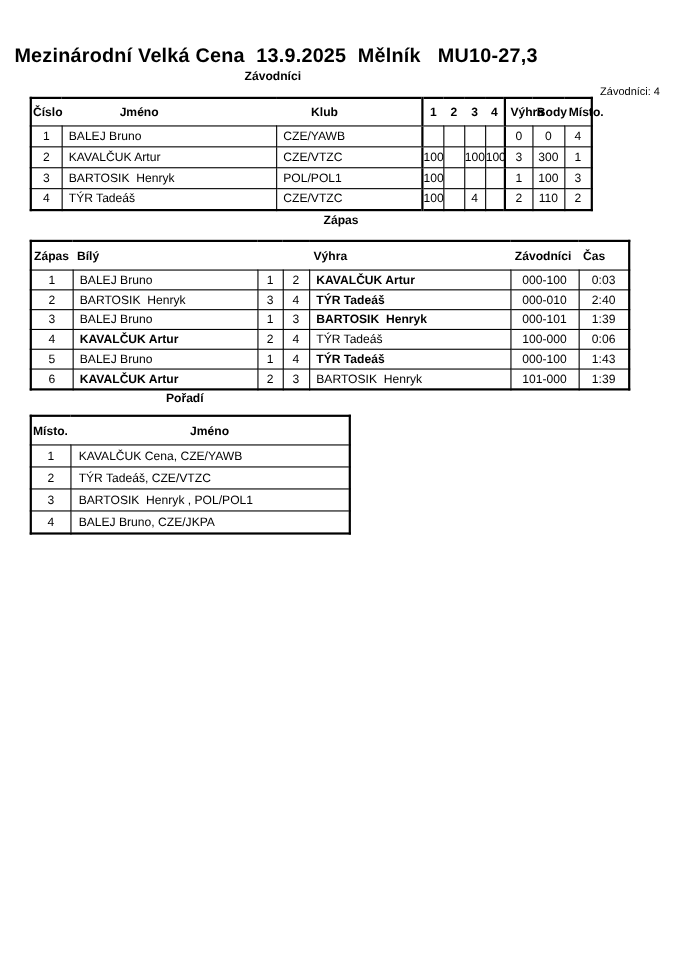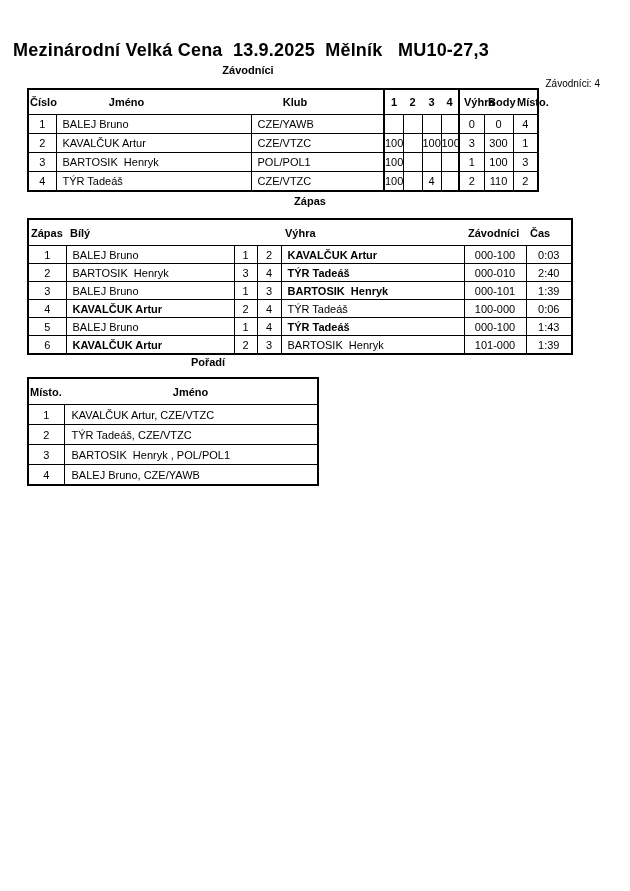--- a/index.html
+++ b/index.html
@@ -15,21 +15,21 @@
     position:absolute;top:64px;left:248px;transform:translateX(-50%);
     font-size:11px;font-weight:bold;white-space:pre;
   }
   .count-label{
     position:absolute;top:78px;right:30px;font-size:10px;white-space:pre;
   }
   .section-title{
     position:absolute;font-size:11px;font-weight:bold;transform:translateX(-50%);white-space:pre;
   }
   .zapas-title{top:195px;left:310px;}
-  .poradi-title{top:356px;left:168px;margin-left:40px;}
+  .poradi-title{top:356px;left:168px;}
 
   table{border-collapse:collapse;table-layout:fixed;position:absolute;border:2px solid #000;}
   th,td{font-size:11px;overflow:visible;}
   th{font-weight:bold;border:0;white-space:nowrap;padding:4px;height:16px;}
   td{border:1px solid #000;white-space:pre;padding:0;height:18px;}
 
   
   .t1{left:27px;top:88px;width:510px;}
   .t1 th.h-left{text-align:left;padding-left:1px;}
   .t1 th.h-jmeno{text-align:center;padding-right:58px;}
@@ -230,28 +230,28 @@
       <col style="width:36px">
       <col style="width:254px">
     </colgroup>
   <tbody>
       <tr>
     <th class="h-place">Místo.</th>
     <th class="h-c">Jméno</th>
   </tr>
   <tr>
     <td class="c-c">1</td>
-    <td class="c-name">KAVALČUK Artur, CZE/VTZC</td>
+    <td class="c-name">KAVALČUK Cena, CZE/YAWB</td>
   </tr>
   <tr>
     <td class="c-c">2</td>
     <td class="c-name">TÝR Tadeáš, CZE/VTZC</td>
   </tr>
   <tr>
     <td class="c-c">3</td>
     <td class="c-name">BARTOSIK  Henryk , POL/POL1</td>
   </tr>
   <tr>
     <td class="c-c">4</td>
-    <td class="c-name">BALEJ Bruno, CZE/YAWB</td>
+    <td class="c-name">BALEJ Bruno, CZE/JKPA</td>
   </tr>
 </tbody>
   </table>
 
 </body></html>

